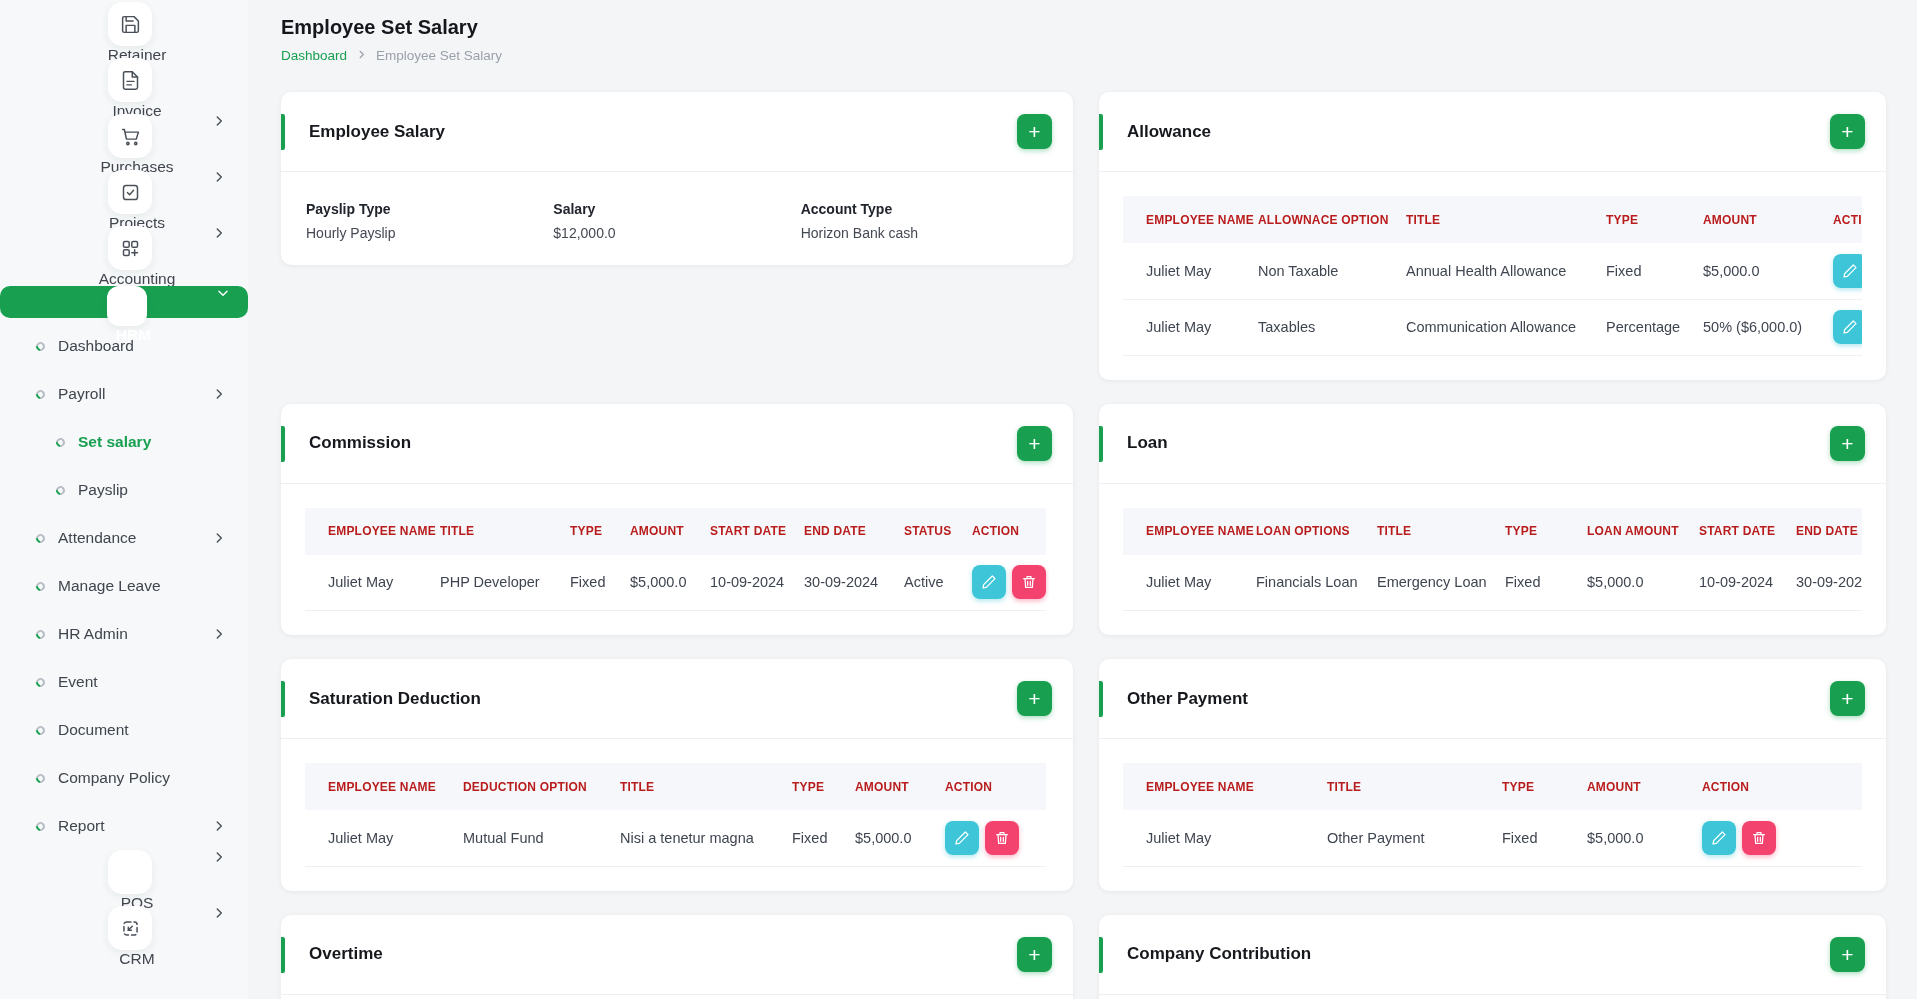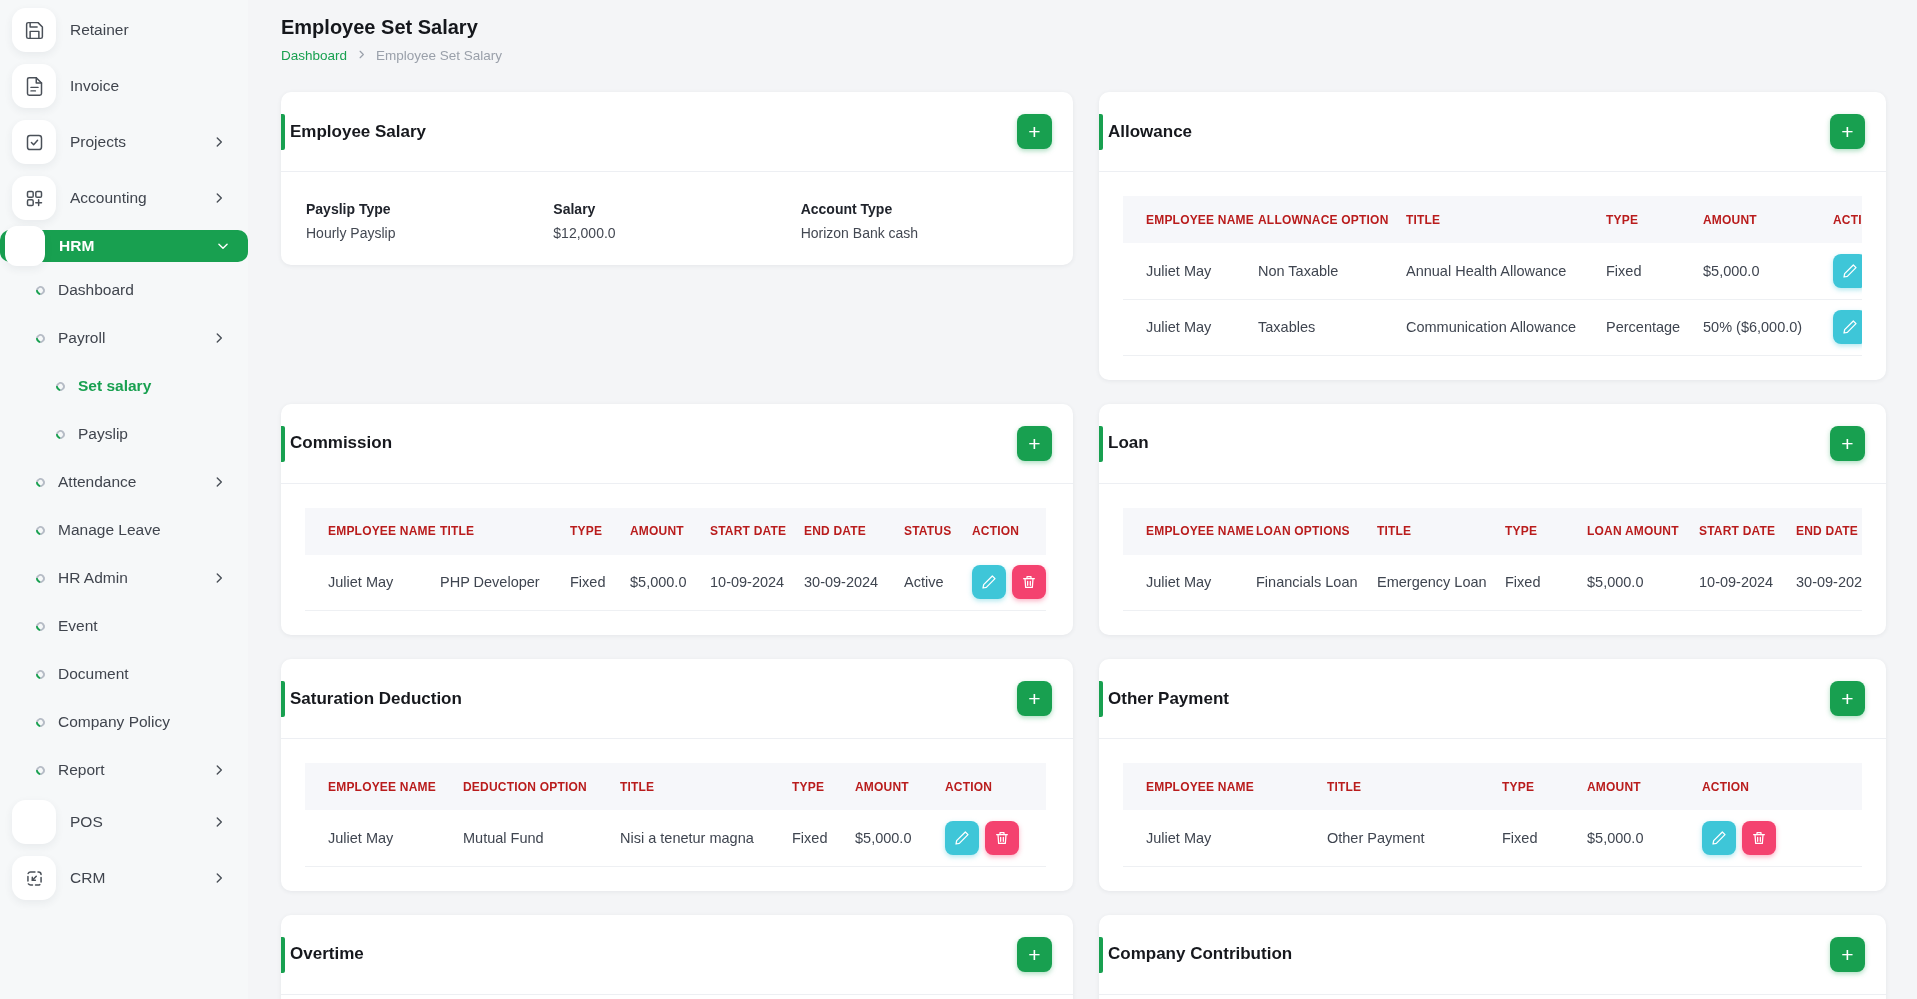--- a/index.html
+++ b/index.html
@@ -16,21 +16,21 @@
   *{box-sizing:border-box;margin:0;padding:0;}
   html,body{width:1917px;height:999px;overflow:hidden;}
   body{
     background:var(--bg);
     font-family:"Liberation Sans","DejaVu Sans",sans-serif;
     display:flex;
   }
   
   .sidebar{width:248px;flex:0 0 248px;height:100%;padding-top:2px;background:#f6f8f9;overflow:hidden;}
   .s-item{position:relative;display:flex;align-items:center;cursor:pointer;}
-  .s-item.lvl0{height:56px;padding-left:12px;}
+  .s-item.lvl0{height:56px;padding-left:12px;flex-direction:column;}
   .s-item.lvl1{height:48px;padding-left:36px;}
   .s-item.lvl2{height:48px;padding-left:56px;}
   .icon-box{width:44px;height:44px;background:#fff;border-radius:14px;display:flex;align-items:center;justify-content:center;box-shadow:0 3px 8px rgba(45,55,70,.07);flex:0 0 44px;}
   .icon-box svg{width:21px;height:21px;stroke:#4a5058;fill:none;stroke-width:1.7;stroke-linecap:round;stroke-linejoin:round;}
   .s-label{margin-left:14px;font-size:15.5px;font-weight:500;color:#40454e;}
   .s-chev{position:absolute;right:22px;width:14px;height:14px;color:#4a5058;}
   .s-chev svg{width:14px;height:14px;stroke:currentColor;fill:none;stroke-width:2.4;stroke-linecap:round;stroke-linejoin:round;}
   .bullet{width:9px;height:9px;border-radius:50%;border:2px solid #b6bcc6;border-left-color:var(--green);transform:rotate(-40deg);flex:0 0 9px;}
   .s-item.lvl1 .s-label,.s-item.lvl2 .s-label{margin-left:13px;}
   
@@ -45,21 +45,21 @@
   .main{flex:1;padding:16px 31px 0 33px;overflow:hidden;}
   .page-title{font-size:20px;font-weight:700;color:#15171c;}
   .breadcrumb{display:flex;gap:9px;margin-top:9px;font-size:13.5px;}
   .bc-link{color:var(--green);cursor:pointer;}
   .bc-sep{width:11px;height:11px;color:#9aa0aa;}
   .bc-sep svg{width:11px;height:11px;stroke:currentColor;fill:none;stroke-width:2.6;stroke-linecap:round;stroke-linejoin:round;}
   .bc-current{color:var(--txt-mut);}
   .grid{margin-top:29px;display:grid;grid-template-columns:792px 787px;column-gap:26px;row-gap:24px;align-items:start;}
   
   .card{background:var(--card);border-radius:10px;box-shadow:0 1px 4px rgba(56,65,74,.08);overflow:hidden;}
-  .card-head{position:relative;height:80px;display:flex;align-items:center;padding:0 21px 0 9px;border-bottom:1px solid var(--line);}
+  .card-head{position:relative;height:80px;display:flex;align-items:center;padding:0 21px 0 28px;border-bottom:1px solid var(--line);}
   .card-head::before{content:"";position:absolute;left:0;top:22px;width:4px;height:36px;background:var(--green);border-radius:0 2px 2px 0;}
   .card-title{font-size:17px;font-weight:700;color:var(--txt-dark);}
   .add-btn{margin-left:auto;width:35px;height:35px;background:var(--green);border:none;border-radius:8px;color:#fff;font-size:21px;font-weight:400;line-height:1;display:flex;align-items:center;justify-content:center;cursor:pointer;box-shadow:0 2px 5px rgba(24,160,80,.35);}
   
   .fields{display:grid;grid-template-columns:1fr 1fr 1fr;padding:29px 25px 24px;}
   .f-label{font-size:14px;font-weight:700;color:#20242c;}
   .f-value{font-size:14px;color:#434852;margin-top:8px;}
   
   .table-wrap{margin:24px 24px 24px;overflow:hidden;}
   table{border-collapse:collapse;table-layout:fixed;}
@@ -94,20 +94,33 @@
       <svg viewBox="0 0 24 24">
           <path d="M14 2H6a2 2 0 0 0-2 2v16a2 2 0 0 0 2 2h12a2 2 0 0 0 2-2V8z"></path>
           <polyline points="14 2 14 8 20 8"></polyline>
           <line x1="16" y1="13" x2="8" y2="13"></line>
           <line x1="13" y1="17" x2="8" y2="17"></line>
         </svg>
     </span>
     <span class="s-label">Invoice</span>
   </div>
 
+  <div class="s-item lvl0">
+    <span class="icon-box">
+      <svg viewBox="0 0 24 24">
+          <circle cx="9" cy="20" r="1.3"></circle>
+          <circle cx="18" cy="20" r="1.3"></circle>
+          <path d="M3 4h2l2.4 11h11.2l2.4-8H6"></path>
+        </svg>
+    </span>
+    <span class="s-label">Purchases</span>
+    <span class="s-chev"><svg viewBox="0 0 24 24">
+          <polyline points="9 5 16 12 9 19"></polyline>
+        </svg></span>
+  </div>
 
   <div class="s-item lvl0">
     <span class="icon-box">
       <svg viewBox="0 0 24 24">
           <rect x="4" y="4" width="16" height="16" rx="3"></rect>
           <polyline points="8.5 12 11 14.5 15.5 9.5"></polyline>
         </svg>
     </span>
     <span class="s-label">Projects</span>
     <span class="s-chev"><svg viewBox="0 0 24 24">

